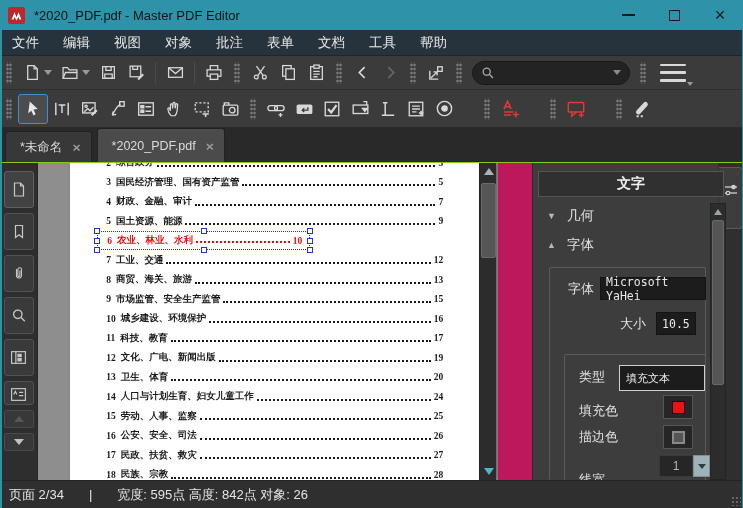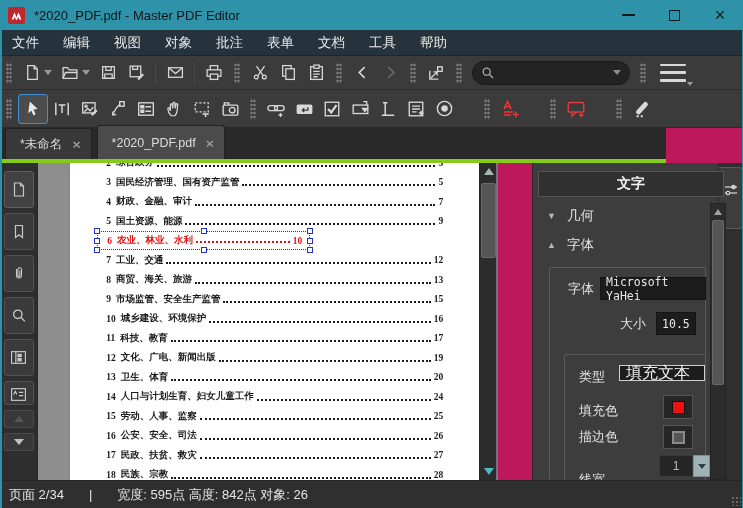--- a/index.html
+++ b/index.html
@@ -31,21 +31,21 @@
   .dim { opacity:.28; }
   .searchbox { width:158px; height:24px; background:#232323; border:1px solid #191919; border-radius:12px; display:flex; align-items:center; padding:0 8px; margin:0 4px; }
   .searchbox input { flex:1; background:transparent; border:none; outline:none; color:#ddd; font-size:12px; min-width:0; }
   .searchbox .sb-caret { border-top-color:#8a8a8a; margin:0; }
   .hamburger { width:26px; height:18px; margin:0 8px; position:relative; }
   .hamburger .bars { position:absolute; inset:0; display:flex; flex-direction:column; justify-content:space-between; }
   .hamburger .bars i { display:block; height:2.5px; background:#d8d8d8; border-radius:1px; }
   .hamburger .hm-caret { position:absolute; right:-7px; bottom:-4px; border-left:3.5px solid transparent; border-right:3.5px solid transparent; border-top:4px solid #9a9a9a; }
 
   
-  .tabbar { position:absolute; left:0; top:128px; width:666px; height:35px; background:#292929; display:flex; align-items:flex-end; border-bottom:4px solid #84cc16; }
+  .tabbar { position:absolute; left:0; top:128px; width:743px; height:35px; background:#292929; display:flex; align-items:flex-end; border-bottom:1px solid #84cc16; }
   .tab { height:31px; display:flex; align-items:center; padding:0 10px 0 14px; margin-left:5px; font-size:12.5px; color:#dcdcdc; background:#383838; border:1px solid #222; border-bottom:none; border-radius:3px 3px 0 0; }
   .tab.active { background:#4b4b4b; height:34px; }
   .tab-close { margin-left:10px; color:#9a9a9a; font-size:14px; font-weight:bold; transform:scaleY(.9); }
 
   
   .main { position:absolute; left:0; top:163px; width:743px; height:317px; display:flex; }
 
   
   .sidebar { width:40px; background:#2e2e2e; border-right:1px solid #262626; display:flex; flex-direction:column; align-items:center; padding-top:8px; gap:5px; overflow:hidden; }
   .side-btn { width:30px; height:37px; background:#3a3a3a; border:1px solid #525252; border-radius:3px; display:flex; align-items:center; justify-content:center; flex:none; }
@@ -92,21 +92,21 @@
   .rp-thumb { position:absolute; left:1px; top:16px; width:12px; height:165px; background:#555; border:1px solid #686868; border-radius:2px; }
   .rp-section { position:absolute; left:14px; display:flex; align-items:center; gap:10px; color:#e2e2e2; font-size:13.5px; }
   .rp-sec-geo { top:44px; } .rp-sec-font { top:73px; }
   .sec-arrow { color:#b8b8b8; font-size:9px; width:10px; }
   .groupbox { position:absolute; border:1px solid #5a5a5a; border-radius:2px; }
   .gb1 { left:16px; top:104px; width:157px; height:213px; border-bottom:none; }
   .gb2 { position:absolute; left:14px; top:86px; width:142px; height:127px; border:1px solid #5a5a5a; border-radius:2px; border-bottom:none; }
   .fld-row { position:absolute; display:flex; align-items:center; color:#e2e2e2; font-size:13px; }
   .lbl { white-space:nowrap; }
   .inp { background:#1c1c1c; color:#e8e8e8; font-family:"DejaVu Sans Mono",monospace; font-size:11.5px; display:flex; align-items:center; padding:0 5px; height:23px; border:1px solid #141414; }
-  .combo-sel { background:#1c1c1c; color:#f0f0f0; font-size:16px; display:flex; align-items:center; padding:0 6px; height:16px; border:1px solid #cfcfcf; }
+  .combo-sel { background:#1c1c1c; color:#f0f0f0; font-size:11px; display:flex; align-items:center; padding:0 6px; height:26px; border:1px solid #cfcfcf; }
   .swatch-btn { width:30px; height:24px; background:#262626; border:1px solid #555; display:flex; align-items:center; justify-content:center; }
   .swatch { width:13px; height:13px; border:1px solid #111; }
   .swatch.stroke-swatch { background:#555; border:2.5px solid #8a8a8a; }
   .spin { width:34px; height:22px; background:#262626; border:1px solid #3a3a3a; color:#b8b8b8; font-size:12px; display:flex; align-items:center; justify-content:center; }
   .spin-caret-btn { width:17px; height:22px; background:#9fb3b6; border:1px solid #7c9094; display:flex; align-items:center; justify-content:center; }
   .spin-caret-btn i { width:0; height:0; border-left:4px solid transparent; border-right:4px solid transparent; border-top:5px solid #2e3e42; }
 
   
   .statusbar { position:absolute; left:0; top:480px; width:743px; height:28px; background:#2f2f2f; border-top:1px solid #242424; display:flex; align-items:center; color:#e4e4e4; font-size:13px; padding-left:9px; gap:25px; }
   .sb-grip { position:absolute; right:2px; bottom:2px; width:10px; height:10px; background-image:radial-gradient(#666 1px, transparent 1.2px); background-size:4px 4px; }

